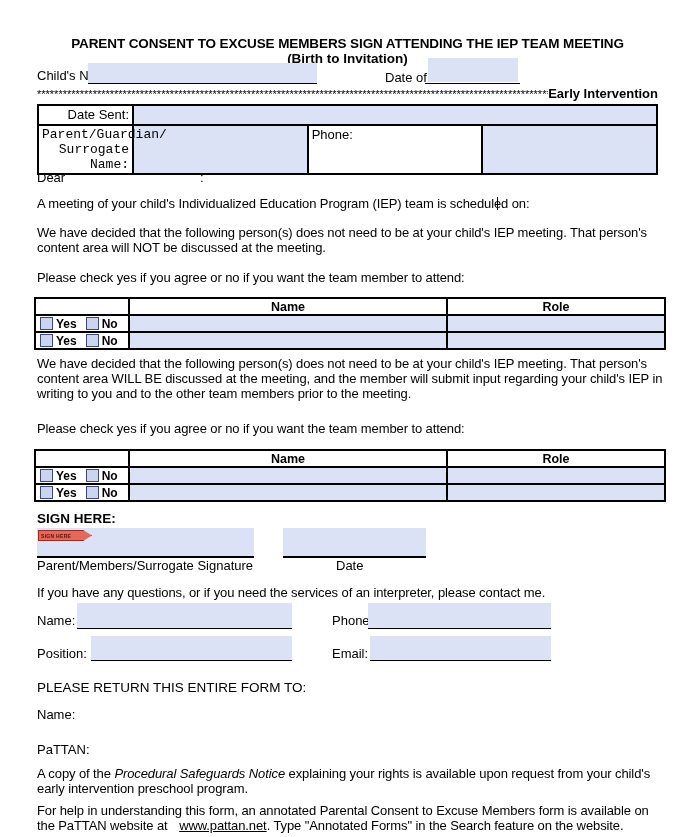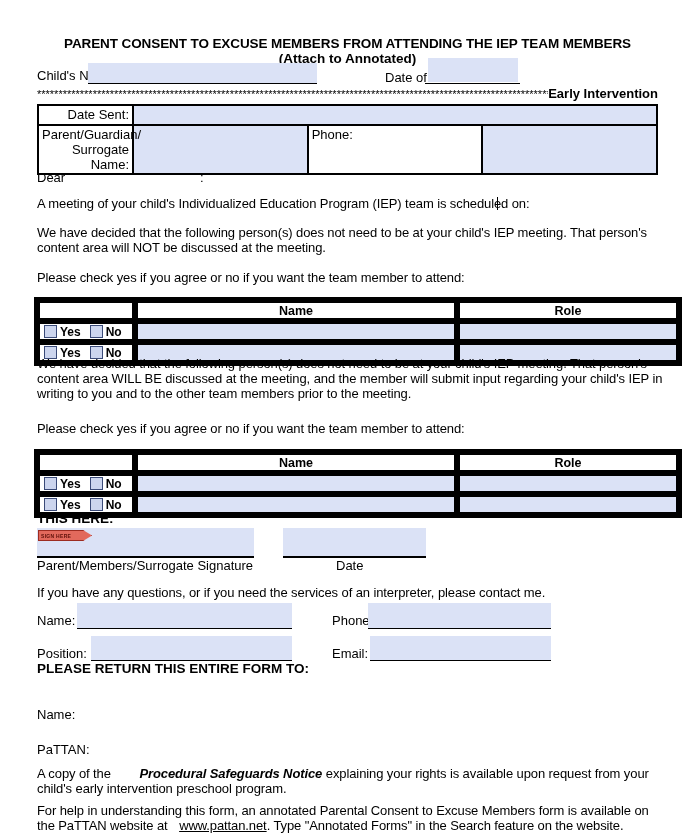--- a/index.html
+++ b/index.html
@@ -24,37 +24,37 @@
 
   .info-table { top:104px; left:37px; width:621px; border-collapse:collapse; table-layout:fixed; }
   .info-table td { border:2px solid #000; padding:1px 3px; vertical-align:top; font-size:13px; line-height:15px; }
   .info-table .c1 { width:87px;text-align:right; }
   .info-table .c2 { width:291px; }
   .info-table .c3 { width:85px; }
   .info-table .c4 { width:158px; }
   .info-table tr.r1 td { height:16px; }
   .info-table tr.r2 td { height:32px; }
   .fill { background:#dbe2f6; }
-  .pre { white-space:pre-line; }
+  .pre { white-space:pre-line;font-family:Liberation Mono, monospace; }
 
   .dear { top:170px; left:37px; width:300px; }
   .dear-colon { position:absolute; left:163px; top:0; }
 
   .para { left:37px; width:626px; line-height:15px; letter-spacing:-0.1px; }
   .p-meeting { top:196px; }
   .text-caret { left:497px; top:197px; width:1px; height:13px; background:#000; }
   .p-not { top:225px; }
   .p-check1 { top:270px; }
   .p-will { top:356px; }
   .p-check2 { top:421px; }
 
   .attend-table { left:34px; width:624px; border-collapse:collapse; table-layout:fixed; border:2px solid #000; }
   .attend-a { top:297px; }
   .attend-b { top:449px; }
-  .attend-table td { border:6px solid #000000; padding:0; vertical-align:middle; }
+  .attend-table td { border:2px solid #000000; padding:0; vertical-align:middle; }
   .attend-table .cb-col { width:92px; }
   .attend-table .name-col { width:316px; }
   .attend-table .role-col { width:216px; }
   .attend-table tr.hdr td { height:15px; font-weight:bold; text-align:center; font-size:12.5px; }
   .attend-table tr.row td { height:14px; }
   .cb-cell { padding-left:4px !important; white-space:nowrap; }
   .cb { display:inline-block; width:11px; height:11px; background:#ccd5ee; border:1px solid #3a4a78; vertical-align:-2px; margin-right:3px; }
   .cb-lbl { font-weight:bold; font-size:12px; margin-right:9px; }
 
   .sign-heading { top:511px; left:37px; font-weight:bold; font-size:13.5px; }
@@ -73,36 +73,36 @@
   .p-questions { top:585px; }
   .lbl-name { top:613px; left:37px; }
   .f-name { top:603px; left:77px; width:215px; height:25px; background:#dbe2f6; border-bottom:1px solid #000; }
   .lbl-phone2 { top:613px; left:332px; }
   .f-phone { top:603px; left:368px; width:183px; height:25px; background:#dbe2f6; border-bottom:1px solid #000; }
   .lbl-position { top:646px; left:37px; }
   .f-position { top:636px; left:91px; width:201px; height:24px; background:#dbe2f6; border-bottom:1px solid #000; }
   .lbl-email { top:646px; left:332px; }
   .f-email { top:636px; left:370px; width:181px; height:24px; background:#dbe2f6; border-bottom:1px solid #000; }
 
-  .return-heading { top:661px; left:37px; font-weight:bold; font-size:13.5px; }
+  .return-heading { top:680px; left:37px; font-weight:normal; font-size:13.5px; }
   .return-name { top:707px; left:37px; }
   .return-address { top:742px; left:37px; }
 
   .p-safeguards { top:766px; }
   .p-help { top:803px; }
-  .bi { font-weight:bold; font-style:italic;margin-left:25px; }
+  .bi { font-weight:normal; font-style:italic; }
   .link { text-decoration:underline;margin-left:8px; }
 </style>
 </head>
 <body>
 
 <div class="page">
 
-  <div class="abs title">PARENT CONSENT TO EXCUSE MEMBERS FROM ATTENDING THE IEP TEAM MEMBERS</div>
-  <div class="abs subtitle">(Attach to Annotated)</div>
+  <div class="abs title">PARENT CONSENT TO EXCUSE MEMBERS SIGN ATTENDING THE IEP TEAM MEETING</div>
+  <div class="abs subtitle">(Birth to Invitation)</div>
 
   <span class="abs child-name-lbl">Child's Name</span>
   <div class="abs child-name-field"></div>
   <span class="abs dob-lbl">Date of Birth</span>
   <div class="abs dob-underline"></div>
   <div class="abs dob-field"></div>
 
   <div class="abs divider">
     <span class="asterisks">**********************************************************************************************************************************************************</span>
     <span class="divider-label">Early Intervention</span>
@@ -179,21 +179,21 @@
       <tr class="row">
         <td class="cb-cell">
           <span class="cb"></span><span class="cb-lbl">Yes</span><span class="cb"></span><span class="cb-lbl">No</span>
         </td>
         <td class="fill"></td>
         <td class="fill"></td>
       </tr>
     </tbody>
   </table>
 
-  <div class="abs sign-heading">THIS HERE:</div>
+  <div class="abs sign-heading">SIGN HERE:</div>
   <div class="abs sig-field">
     <div class="flag">
       <span>SIGN HERE</span>
     </div>
   </div>
   <div class="abs date-field"></div>
   <div class="abs sig-caption">Parent/Members/Surrogate Signature</div>
   <div class="abs date-caption">Date</div>
 
   <div class="abs para p-questions">If you have any questions, or if you need the services of an interpreter, please contact me.</div>

